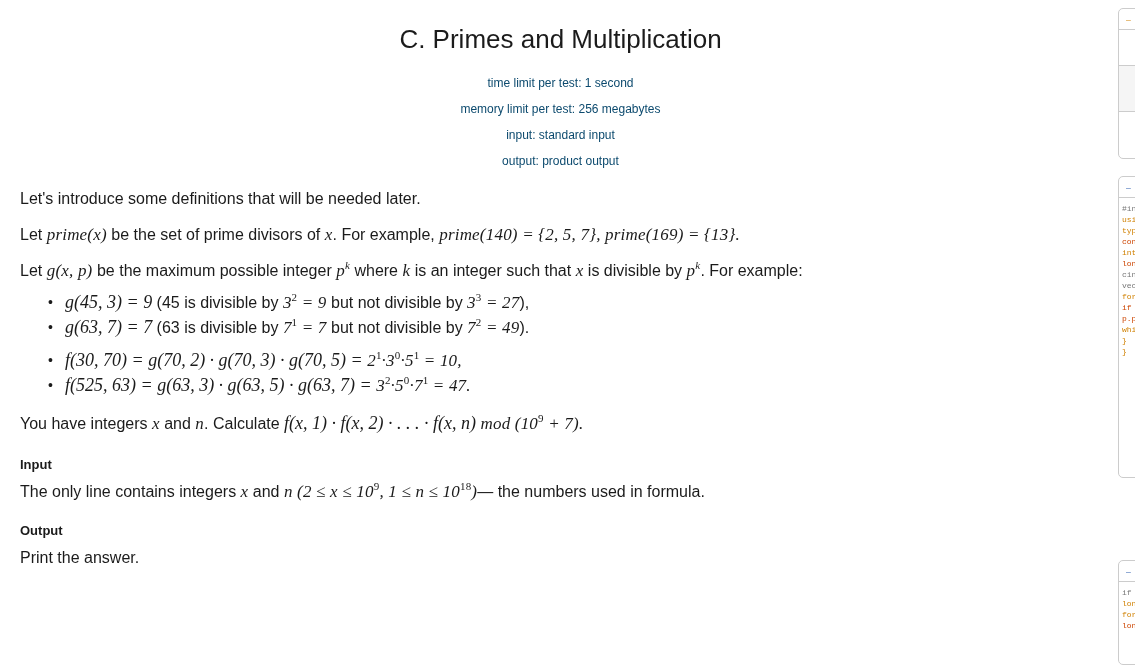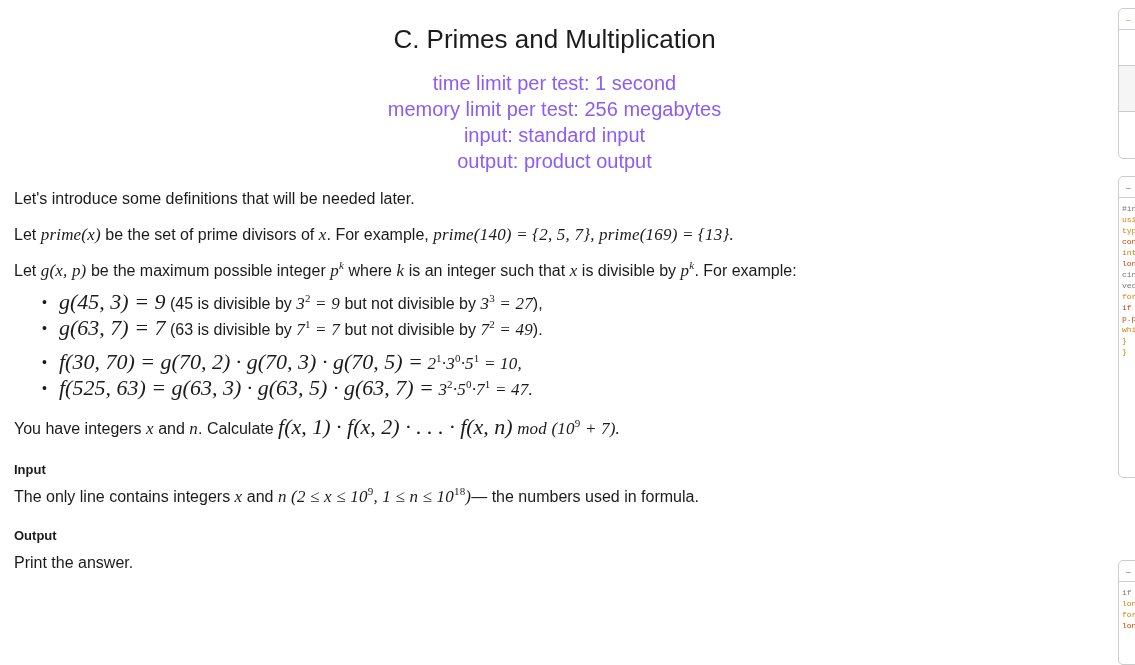--- a/index.html
+++ b/index.html
@@ -12,41 +12,41 @@
     height: 665px;
     overflow: hidden;
     font-family: "Liberation Sans", sans-serif;
     color: #1b1b1b;
     position: relative;
   }
 
   
   .problem-statement {
     position: absolute;
-    left: 2px;
+    left: 8px;
     top: 0;
     width: 1105px;
     padding: 0;
   }
 
   .header {
     text-align: center;
     padding-top: 22px;
   }
   .title {
     font-size: 26px;
     font-weight: normal;
     line-height: 34px;
     color: #1b1b1b;
     margin: 0 0 14px 0;
   }
   .limit-line {
-    font-size: 20px;
+    font-size: 12px;
     line-height: 26px;
-    color: #8b5cf6;
+    color: #0c4a6e;
   }
 
   .body-block {
     padding: 0 12px 0 12px;
   }
 
   p.para {
     font-size: 16px;
     line-height: 22px;
     margin: 0 0 0 0;
@@ -103,21 +103,21 @@
     font-style: italic;
     vertical-align: super;
     line-height: 0;
   }
   .m sup.upn {
     font-style: normal;
   }
   .mbig {
     font-family: "Liberation Serif", "DejaVu Serif", serif;
     font-style: italic;
-    font-size: 22px;
+    font-size: 18px;
   }
 
   
   .sidebar {
     position: absolute;
     left: 1118px;
     top: 0;
     width: 120px;
     height: 665px;
   }

